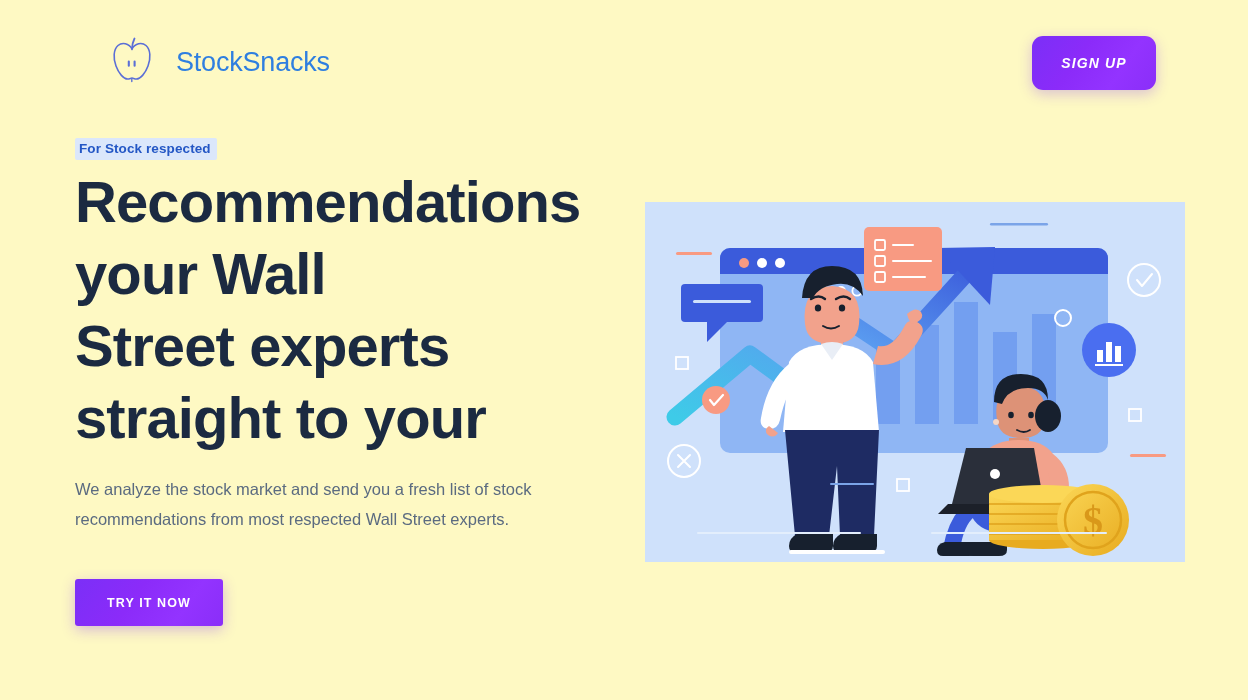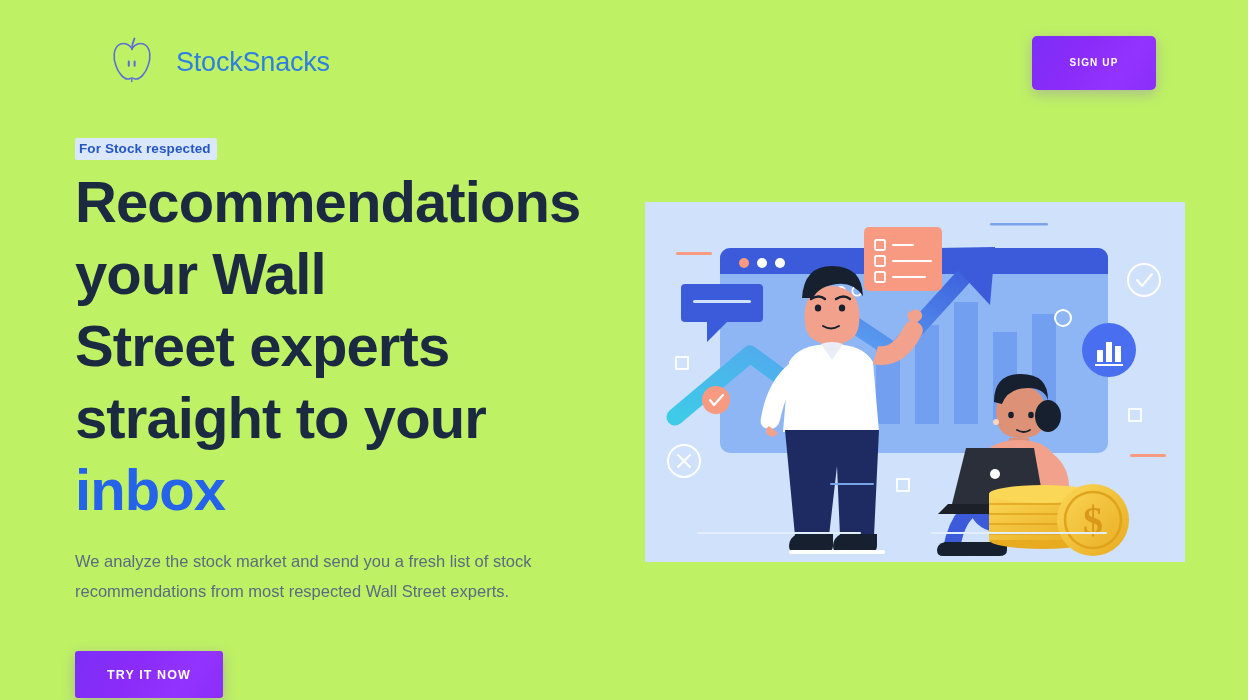--- a/index.html
+++ b/index.html
@@ -2,44 +2,45 @@
 <html><head>
 <meta charset="utf-8">
 <style>
   * { box-sizing: border-box; margin: 0; padding: 0; }
   html, body {
     width: 1260px; height: 700px;
     background: #ffffff;
     font-family: "Liberation Sans", sans-serif;
     overflow: hidden;
   }
-  .page { position: relative; width: 1248px; height: 700px; background:#bef264; }
+  .page { position: relative; width: 1248px; height: 700px; background:#fef9c3; }
 
   
   .header {
     position: absolute; top: 0; left: 0;
     width: 1260px; height: 125px;
     display: flex; align-items: center;
     justify-content: space-between;
     padding: 0 104px 0 104px;
   }
   .brand { display: flex; align-items: center; gap: 16px; }
   .logo-badge { width: 56px; height: 62px; display:block; }
   .brand-name {
     font-size: 27px; font-weight: 400; color: #2f7fe0;
     letter-spacing: -0.2px; line-height: 1;
   }
   .signup-btn {
     width: 124px; height: 54px;
     background: linear-gradient(125deg, #7b2ff7 0%, #8b2bf9 38%, #9333ff 70%, #8a2ef8 100%);
-    border: none; border-radius: 5px;
-    color: #ffffff; font-size: 10px; font-weight: 700;
+    border: none; border-radius: 11px;
+    color: #ffffff; font-size: 14px; font-weight: 700;
     letter-spacing: 1.1px; cursor: pointer;
     box-shadow: 0 4px 14px rgba(123,47,247,0.28);
     font-family: "Liberation Sans", sans-serif;
+    font-style: italic;
   }
 
   
   .hero-left { position: absolute; left: 75px; top: 138px; width: 640px; }
   .eyebrow {
     display: inline-block;
     background: #dbe7fb;
     color: #2457c5;
     font-size: 13.5px; font-weight: 700;
     padding: 3px 6px 4px 4px;
@@ -105,21 +106,20 @@
   </div>
 
   <div class="hero-left">
     <span class="eyebrow">For Stock respected</span>
 
     <h1 class="headline">
       <span>Recommendations</span><br>
       <span>your Wall</span><br>
       <span>Street experts</span><br>
       <span>straight to your</span><br>
-      <span class="accent">inbox</span>
     </h1>
 
     <p class="subtext">We analyze the stock market and send you a fresh list of stock recommendations from most respected Wall Street experts.</p>
 
     <button class="cta-btn">TRY IT NOW</button>
   </div>
 
   <div class="illus">
     <svg width="540" height="360" viewBox="0 0 540 360">
       <defs>

